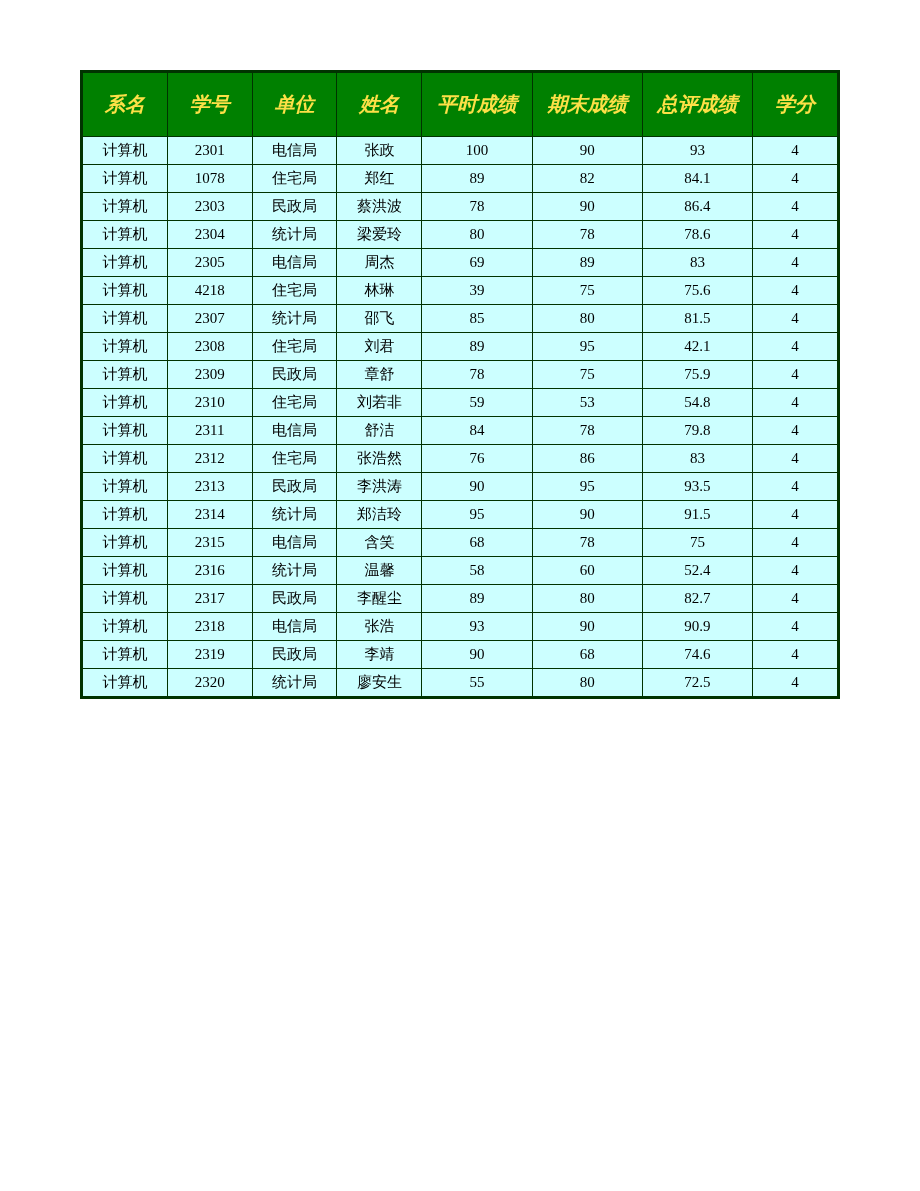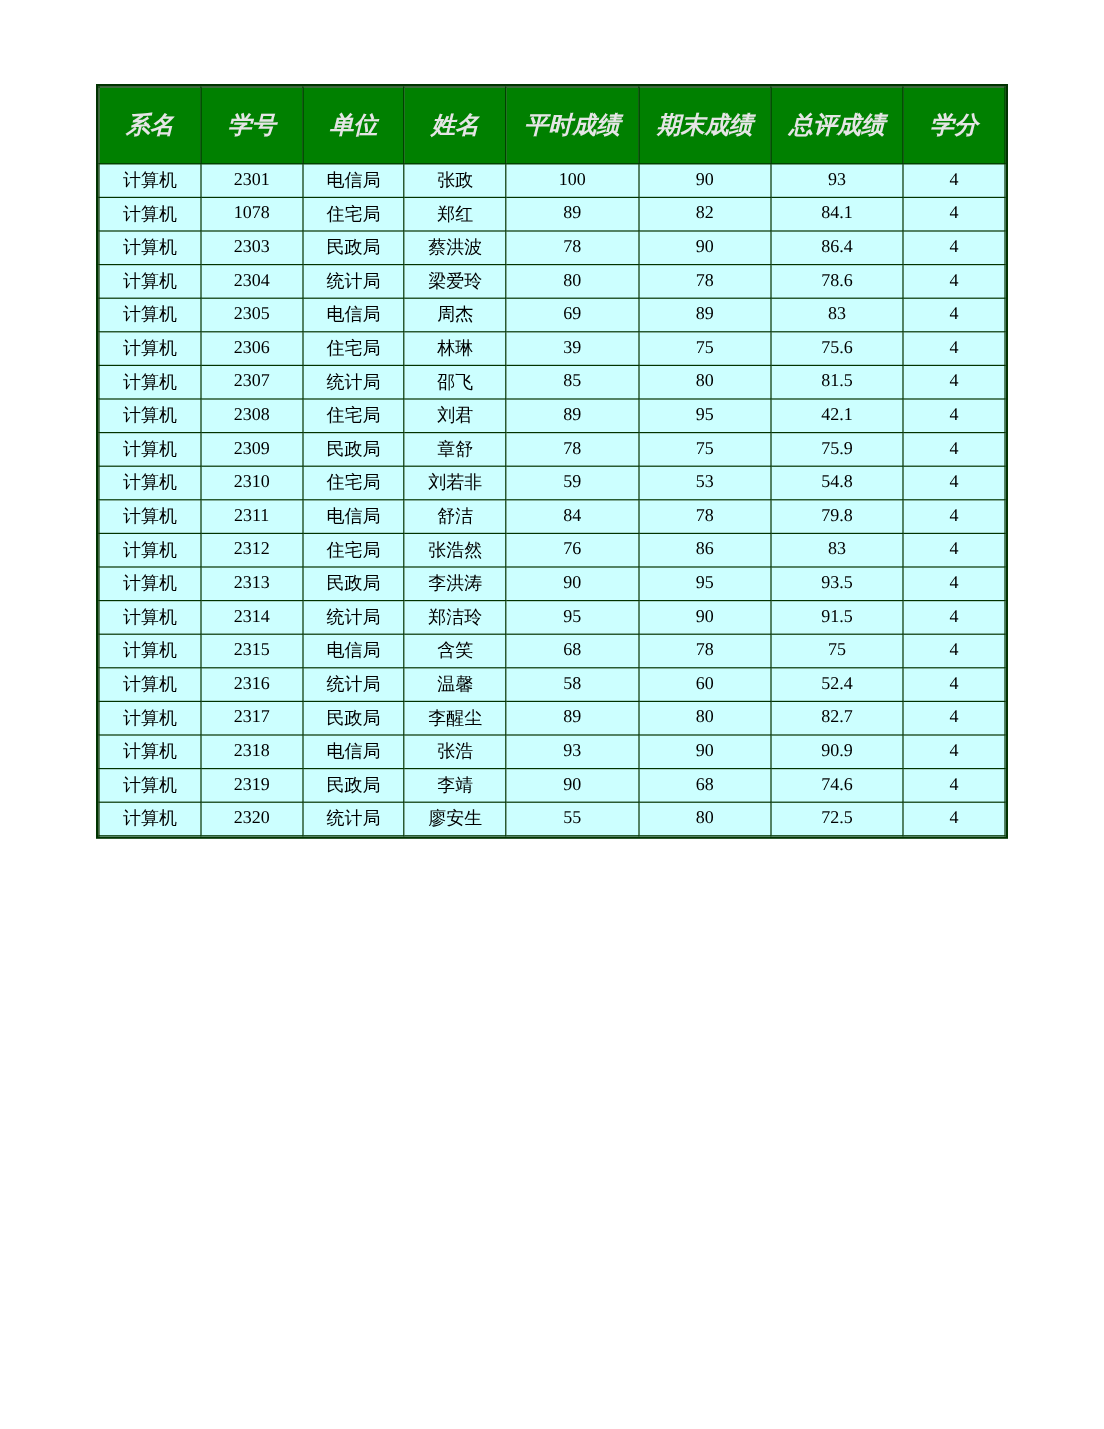--- a/index.html
+++ b/index.html
@@ -15,21 +15,21 @@
     }
     .table-container {
       border: 2px solid #003300;
     }
     table {
       border-collapse: collapse;
       width: 100%;
     }
     th {
       background: #008000;
-      color: #e5e5e5;
+      color: #fde047;
       font-family: "STKaiti", "KaiTi", "楷体", serif;
       font-size: 20px;
       font-weight: bold;
       font-style: italic;
       text-align: center;
       padding: 18px 4px;
       border: 1px solid #003300;
     }
     td {
       background: #ccffff;
@@ -123,21 +123,21 @@
           <td>2305</td>
           <td>电信局</td>
           <td>周杰</td>
           <td>69</td>
           <td>89</td>
           <td>83</td>
           <td>4</td>
         </tr>
         <tr>
           <td>计算机</td>
-          <td>2306</td>
+          <td>4218</td>
           <td>住宅局</td>
           <td>林琳</td>
           <td>39</td>
           <td>75</td>
           <td>75.6</td>
           <td>4</td>
         </tr>
         <tr>
           <td>计算机</td>
           <td>2307</td>

